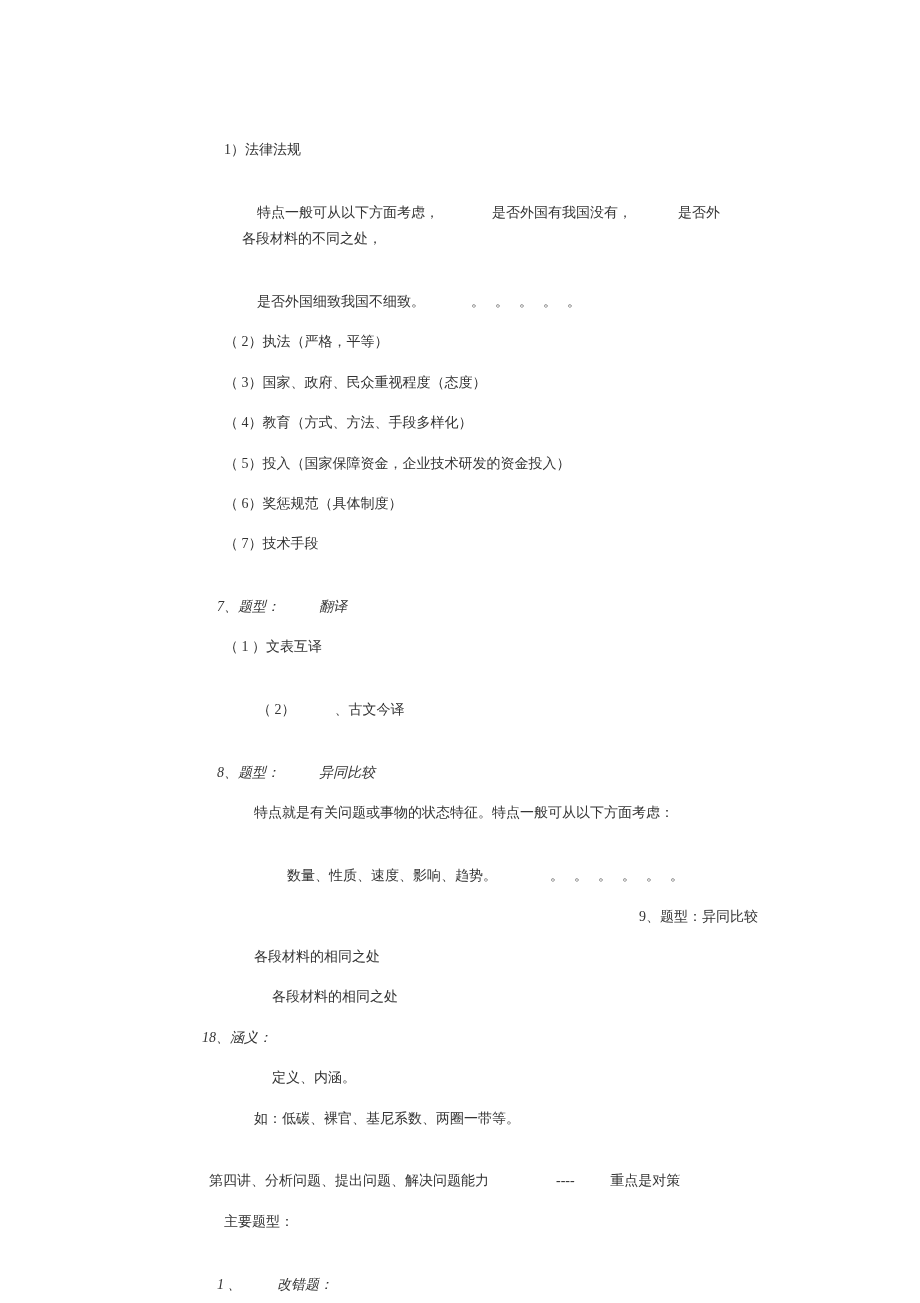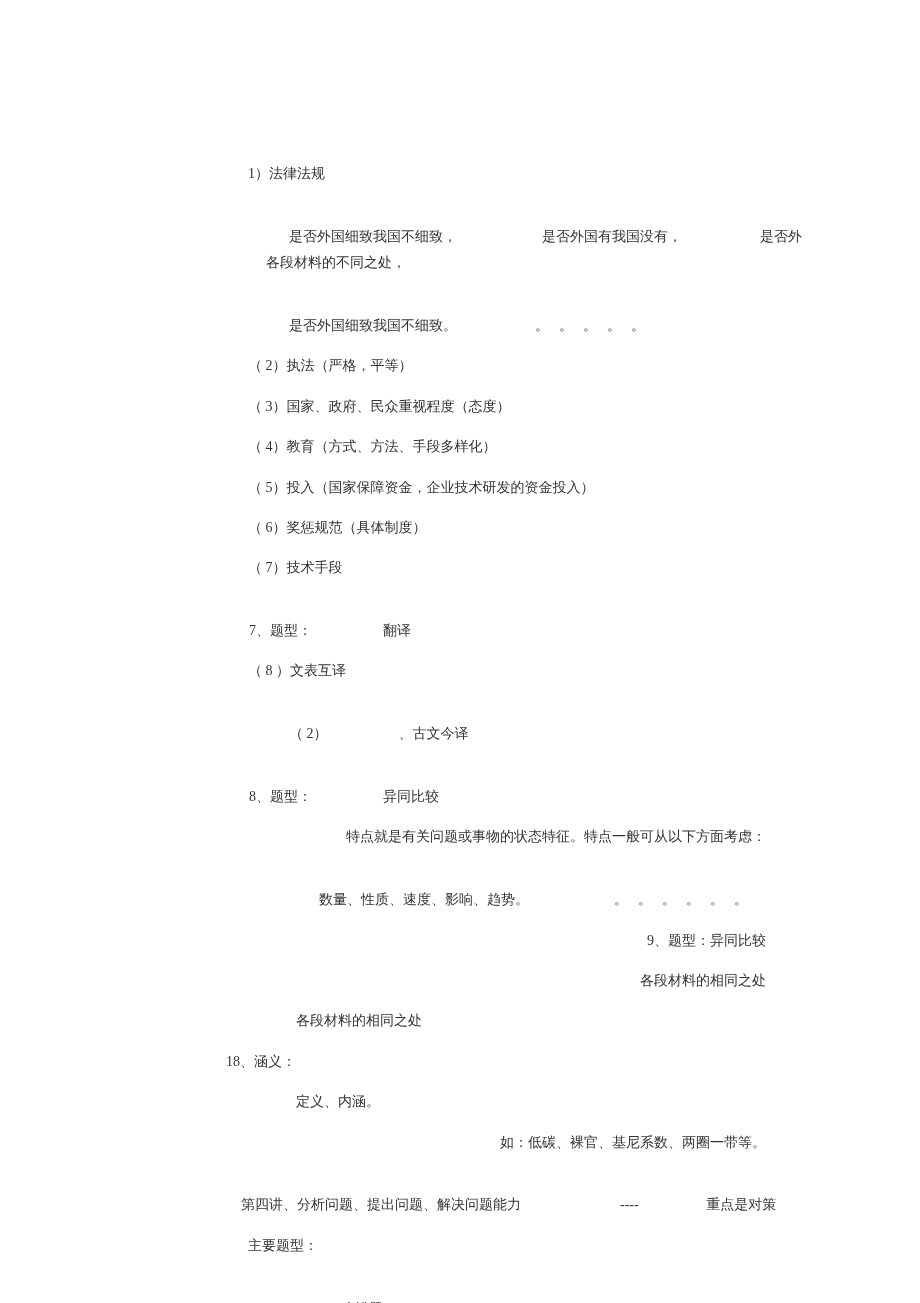--- a/index.html
+++ b/index.html
@@ -1,60 +1,60 @@
 <!DOCTYPE html>
 <html><head>
   <meta charset="utf-8">
   <style>
-    * { margin: 16px; padding: 0; box-sizing: border-box; }
+    * { margin: 8px; padding: 0; box-sizing: border-box; }
     body {
       width: 920px;
       height: 1303px;
       background: #ffffff;
       font-family: "SimSun", "宋体", serif;
       font-size: 14px;
       color: #333;
       line-height: 1.6;
       padding: 115px 170px 60px 170px;
     }
     .line { margin-bottom: 18px; white-space: pre; }
     .indent1 { padding-left: 30px; }
     .indent1b { padding-left: 48px; }
-    .indent2 { padding-left: 60px; text-align: right; }
+    .indent2 { padding-left: 60px; }
     .indent2b { padding-left: 78px; }
     .indent4 { padding-left: 105px; }
-    .indent0 { padding-left: 8px; }
+    .indent0 { padding-left: 8px; font-style: italic; }
     .dots { letter-spacing: 10px; }
   </style>
 </head>
 <body>
 
 <div class="line indent1">1）法律法规</div>
 
 <div class="line indent1b">
-  <span>是否外国细致我国不细致，</span><span>      </span><span>是否外国有我国没有，</span><span>    </span><span>是否外</span>
+  <span>特点一般可从以下方面考虑，</span><span>      </span><span>是否外国有我国没有，</span><span>    </span><span>是否外</span>
 </div>
 <div class="line indent1b" style="margin-top:-14px;">各段材料的不同之处，</div>
 
 <div class="line indent1b">
   <span>是否外国细致我国不细致。</span><span>    </span><span class="dots">。。。。。</span>
 </div>
 
 <div class="line indent1">（ 2）执法（严格，平等）</div>
 <div class="line indent1">（ 3）国家、政府、民众重视程度（态度）</div>
 <div class="line indent1">（ 4）教育（方式、方法、手段多样化）</div>
 <div class="line indent1">（ 5）投入（国家保障资金，企业技术研发的资金投入）</div>
 <div class="line indent1">（ 6）奖惩规范（具体制度）</div>
 <div class="line indent1">（ 7）技术手段</div>
 
 <div class="line indent0">
   <span>7、题型：</span><span>  </span><span>翻译</span>
 </div>
 
-<div class="line indent1">（ 8 ）文表互译</div>
+<div class="line indent1">（ 1 ）文表互译</div>
 <div class="line indent1b">
   <span>（ 2）</span><span>  </span><span>、古文今译</span>
 </div>
 
 <div class="line indent0">
   <span>8、题型：</span><span>  </span><span>异同比较</span>
 </div>
 
 <div class="line indent2">特点就是有关问题或事物的状态特征。特点一般可从以下方面考虑：</div>
 <div class="line indent2b">

